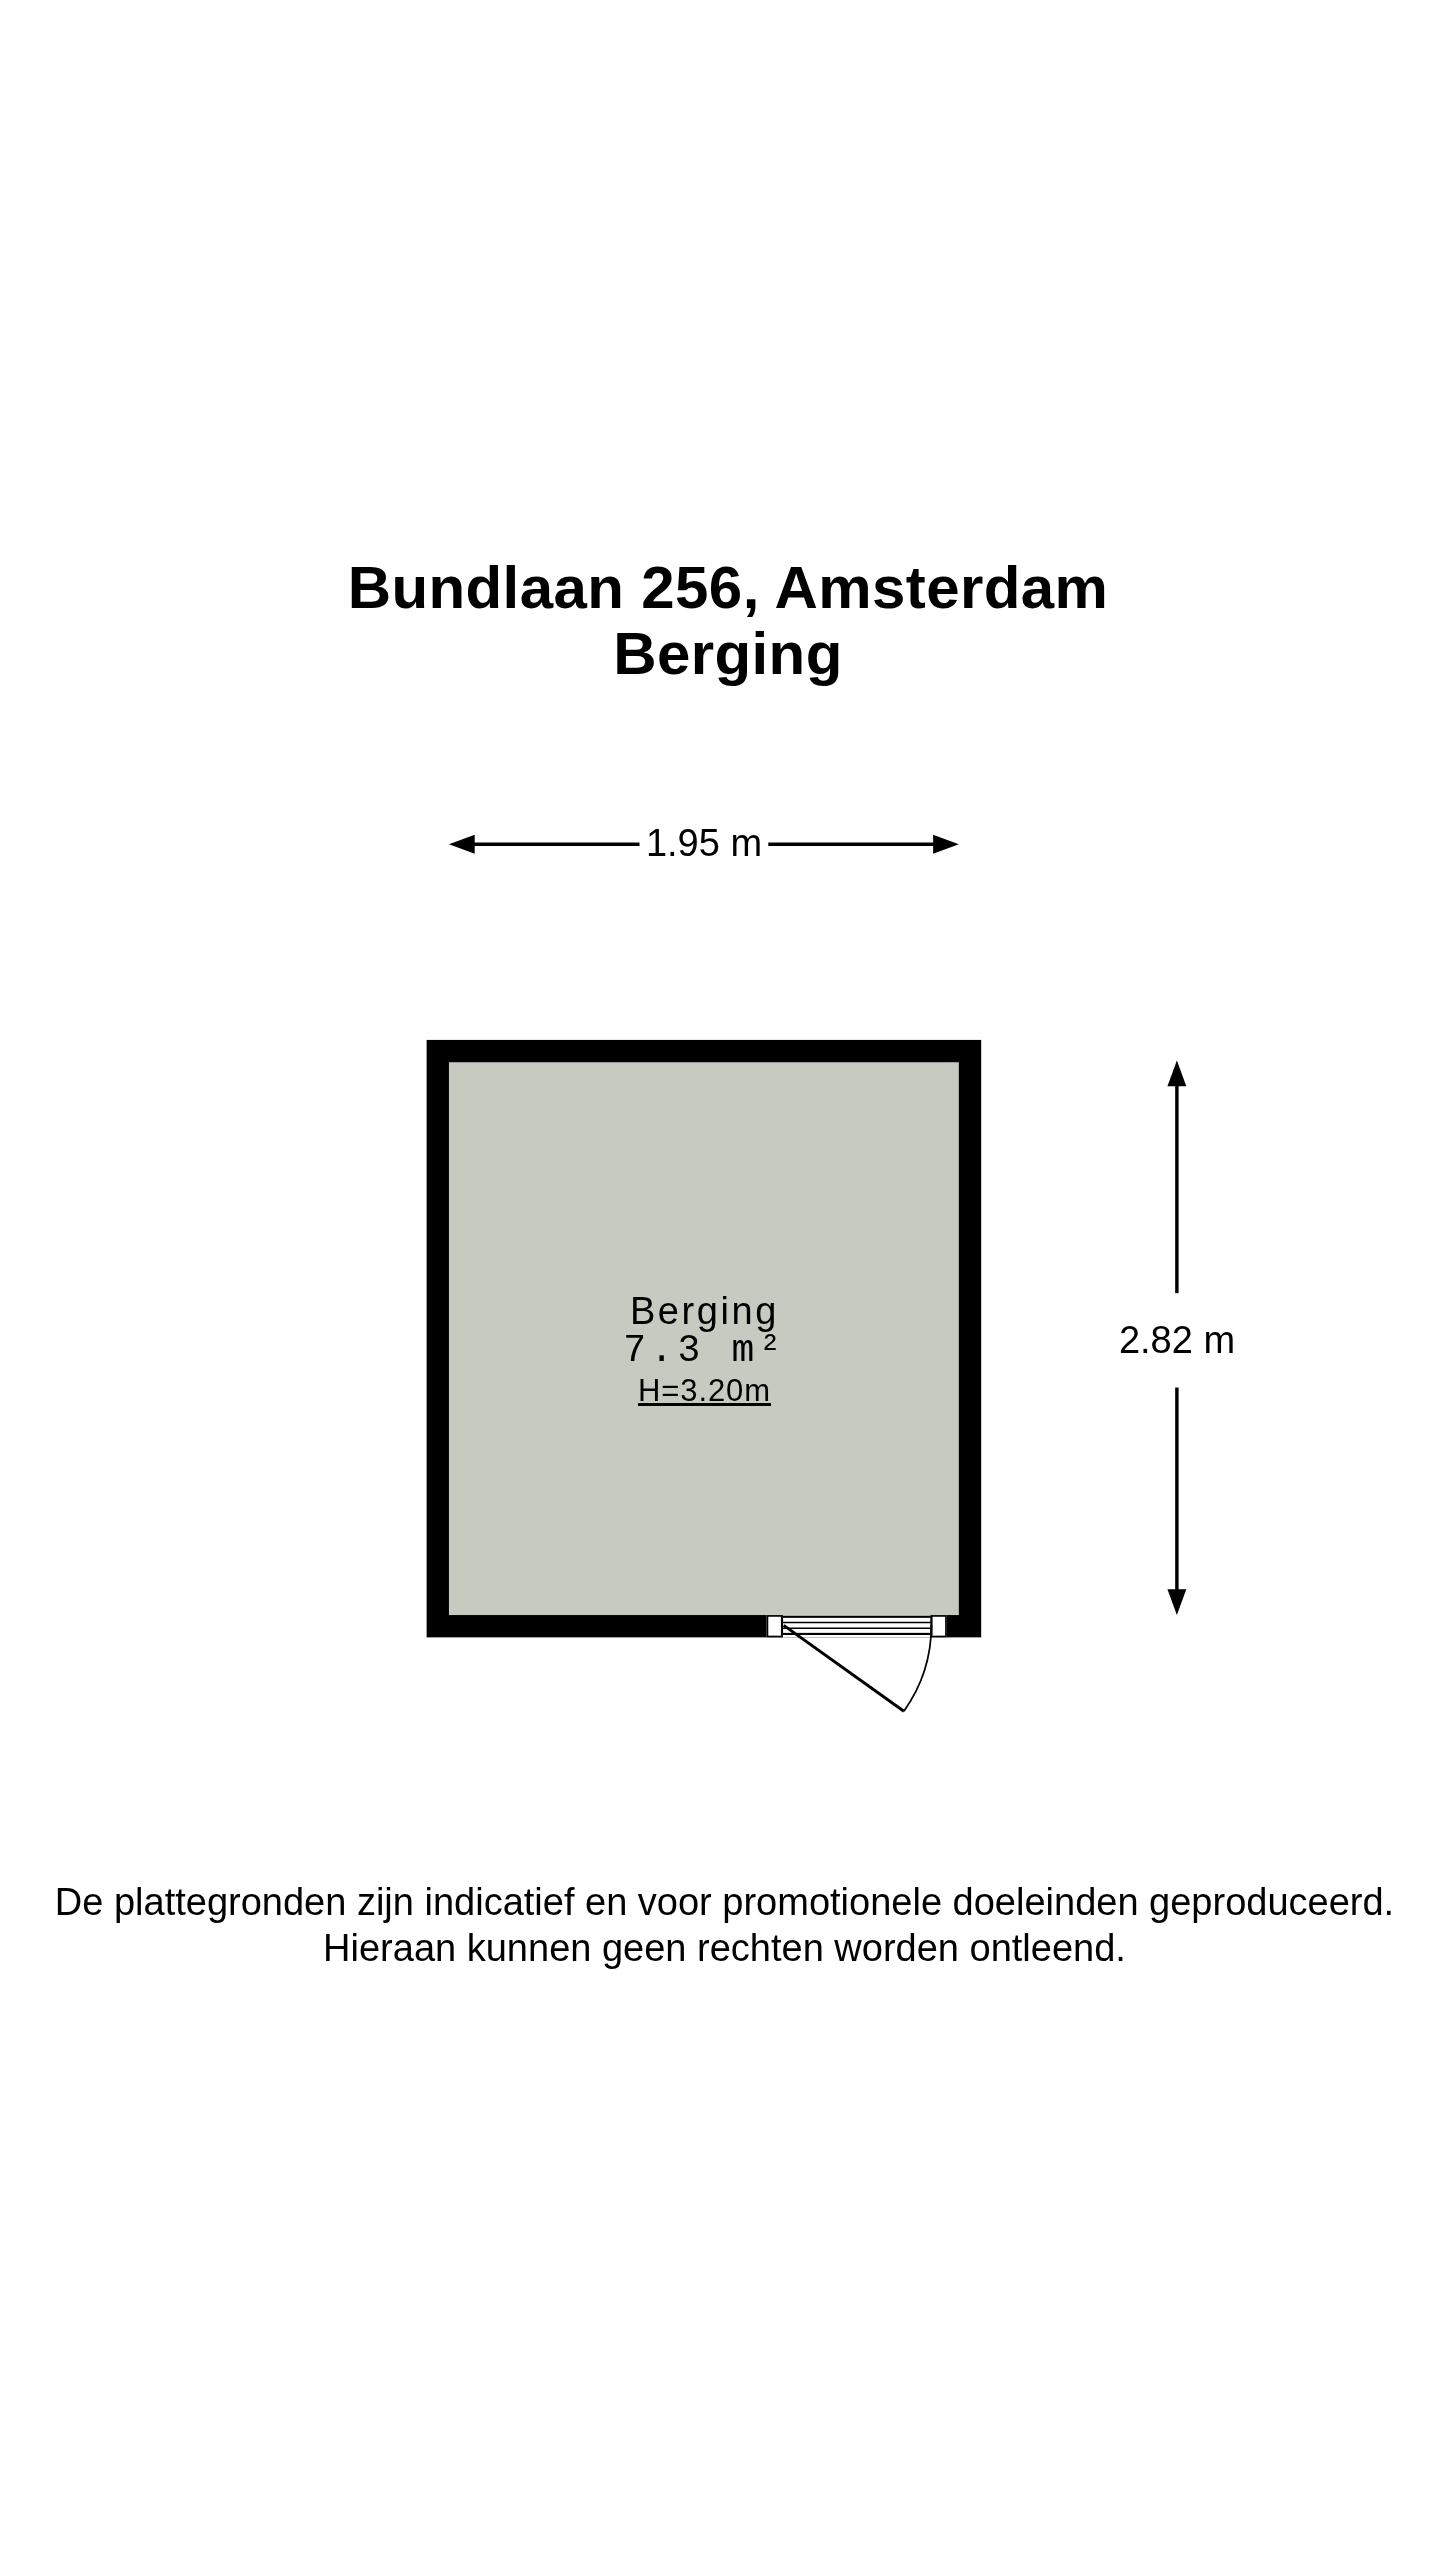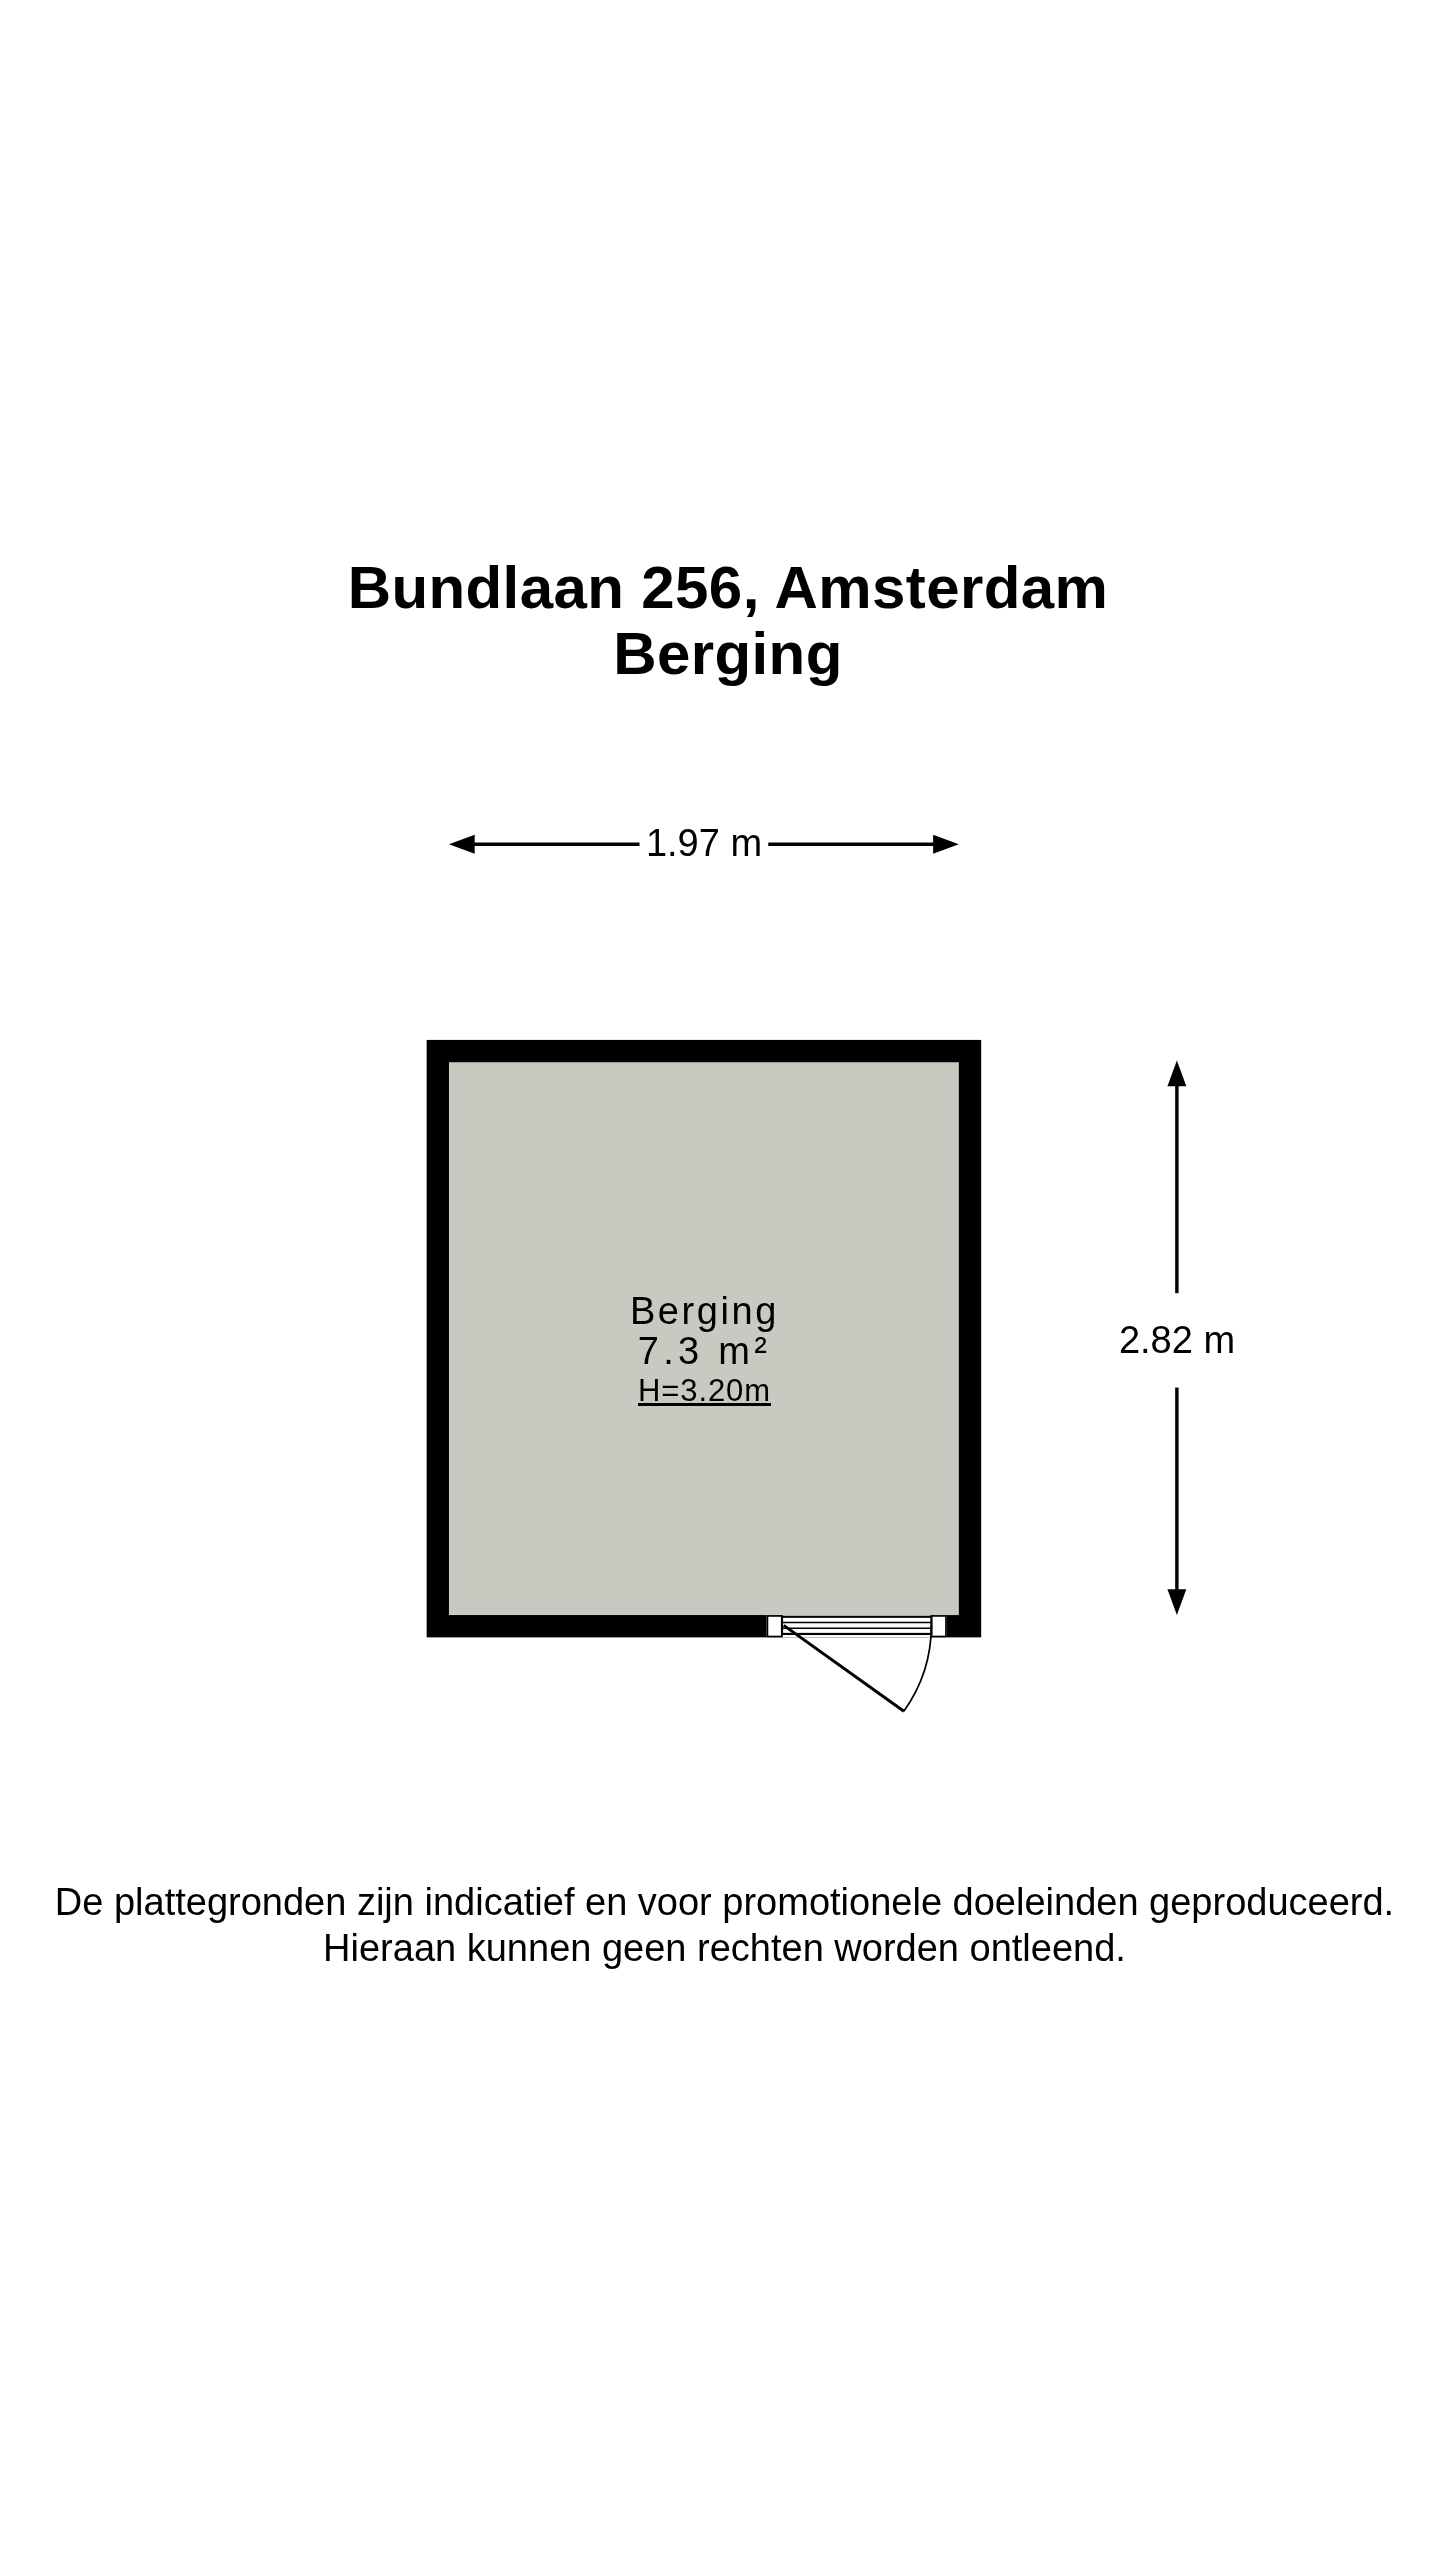--- a/index.html
+++ b/index.html
@@ -28,21 +28,21 @@
     text-align: center; white-space: nowrap;
   }
   .dim-label.width  { top: 824px;  left: 618px;  width: 172px; }
   .dim-label.height { top: 1321px; left: 1091px; width: 172px; }
 
   .room-label {
     position: absolute; left: 427px; top: 1291px; width: 555px;
     text-align: center;
   }
   .room-label .room-name { font-size: 38px; line-height: 40px; letter-spacing: 2.6px; }
-  .room-label .room-area { font-size: 38px; line-height: 40px; letter-spacing: 4.3px; }
+  .room-label .room-area { font-size: 38px; line-height: 40px; letter-spacing: 4.3px; font-family: Liberation Mono, monospace; }
   .room-label .room-ceiling { font-size: 31px; line-height: 39px; letter-spacing: 0.9px; text-decoration: underline; }
 
   .footer {
     position: absolute; top: 1879px; left: 0; width: 1449px;
     text-align: center; font-size: 38px; line-height: 46px;
   }
 </style>
 </head>
 <body>
 
@@ -79,21 +79,21 @@
     <g>
       <rect x="911" y="1883" width="174" height="20" fill="#ffffff" stroke="#000" stroke-width="2.5"></rect>
       <line x1="911" y1="1889.7" x2="1085" y2="1889.7" stroke="#000" stroke-width="1.8"></line>
       <line x1="911" y1="1896.3" x2="1085" y2="1896.3" stroke="#000" stroke-width="1.8"></line>
     </g>
 
     <path d="M 1085 1893 A 172 172 0 0 1 1053 1993" fill="none" stroke="#000" stroke-width="2"></path>
     <line x1="913" y1="1893" x2="1053" y2="1993" stroke="#000" stroke-width="3.5"></line>
   </svg>
 
-  <div class="dim-label width">1.97 m</div>
+  <div class="dim-label width">1.95 m</div>
   <div class="dim-label height">2.82 m</div>
 
   <div class="room-label">
     <div class="room-name">Berging</div>
     <div class="room-area">7.3 m²</div>
     <div class="room-ceiling">H=3.20m</div>
   </div>
 
   <div class="footer">
     <div>De plattegronden zijn indicatief en voor promotionele doeleinden geproduceerd.</div>

